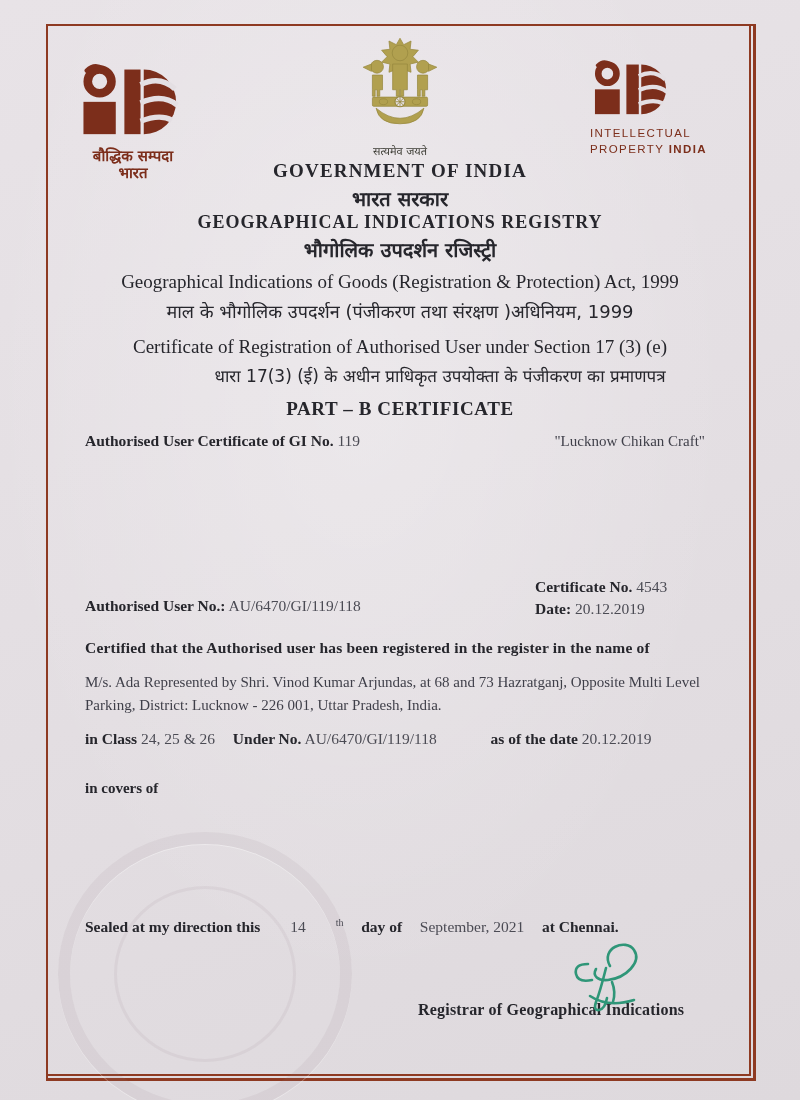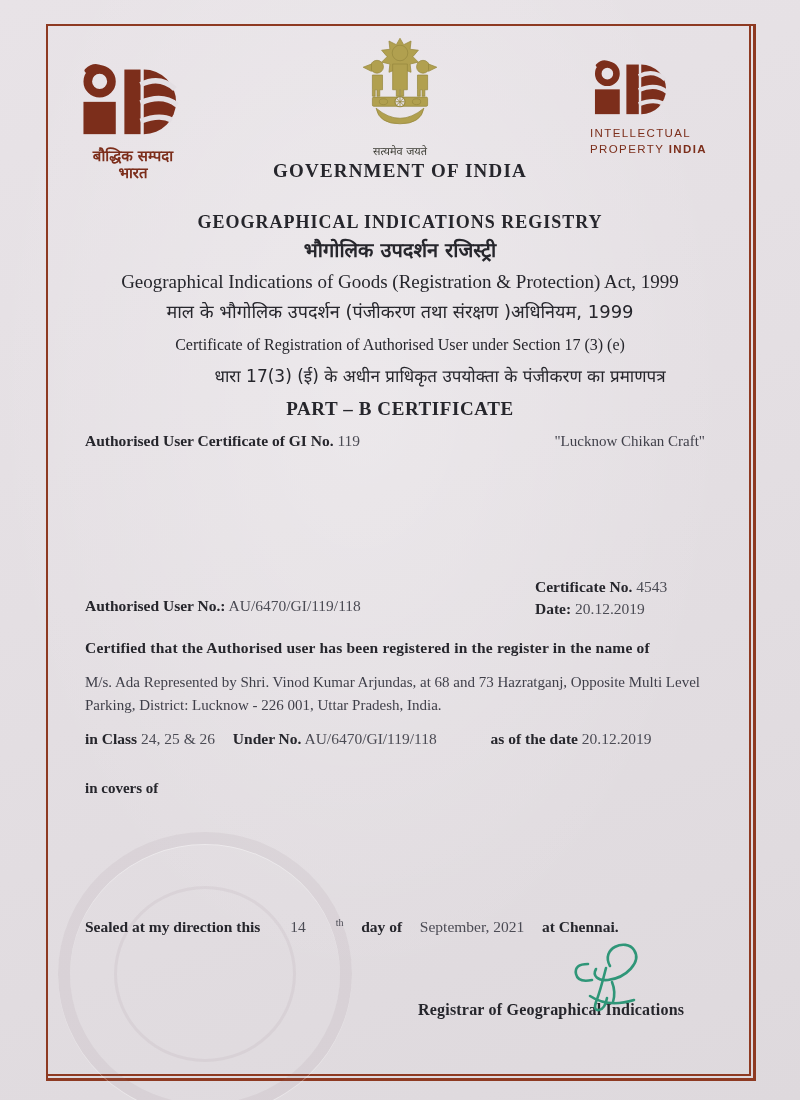--- a/index.html
+++ b/index.html
@@ -41,21 +41,21 @@
   .emblem{position:absolute;left:350px;top:36px;width:100px;text-align:center;}
   .emblem-motto{font-size:11px;color:#3b3b33;margin-top:1px;}
 
   
   .gov-en{top:160px;font-size:19px;font-weight:bold;letter-spacing:1.2px;}
   .gov-hi{top:185px;font-size:20px;font-weight:bold;}
   .reg-en{top:212px;font-size:18px;font-weight:bold;letter-spacing:1px;}
   .reg-hi{top:236px;font-size:20px;font-weight:bold;}
   .act-en{top:271px;font-size:19px;}
   .act-hi{top:299px;font-size:18px;}
-  .cert-en{top:336px;font-size:16px;}
+  .cert-en{top:336px;font-size:19px;}
   .cert-hi{top:364px;font-size:17px;padding-left:40px;}
   .part-title{top:398px;font-size:19px;font-weight:bold;letter-spacing:0.6px;}
 
   
   .gi-line{position:absolute;left:85px;right:85px;top:432px;font-size:15.5px;}
   .gi-name{position:absolute;right:95px;top:433px;font-size:15px;color:#3f3f49;}
   .certno-block{position:absolute;left:535px;top:576px;font-size:15.5px;line-height:1.45;}
   .au-line{position:absolute;left:85px;top:597px;font-size:15.5px;}
   .certified-line{position:absolute;left:85px;top:639px;font-size:15.5px;font-weight:bold;letter-spacing:0.2px;}
   .holder-par{position:absolute;left:85px;top:671px;width:635px;font-size:15px;line-height:1.55;color:#3f3f49;}
@@ -156,20 +156,21 @@
       </svg>
     </span>
     <div class="ip-caption-en">INTELLECTUAL</div>
     <div class="ip-caption-en">
       <span>PROPERTY</span>
       <span class="b">INDIA</span>
     </div>
   </div>
 
   <div class="center gov-en">GOVERNMENT OF INDIA</div>
+  <div class="center gov-hi hi">भारत सरकार</div>
   <div class="center reg-hi hi">भौगोलिक उपदर्शन रजिस्ट्री</div>
   <div class="center reg-en">GEOGRAPHICAL INDICATIONS REGISTRY</div>
   <div class="center act-en">Geographical Indications of Goods (Registration &amp; Protection) Act, 1999</div>
   <div class="center act-hi hi">माल के भौगोलिक उपदर्शन (पंजीकरण तथा संरक्षण )अधिनियम, 1999</div>
   <div class="center cert-en">Certificate of Registration of Authorised User under Section 17 (3) (e)</div>
   <div class="center cert-hi hi">धारा 17(3) (ई) के अधीन प्राधिकृत उपयोक्ता के पंजीकरण का प्रमाणपत्र</div>
   <div class="center part-title">PART – B CERTIFICATE</div>
 
   <div class="gi-line">
     <span class="lbl">Authorised User Certificate of GI No.</span>

